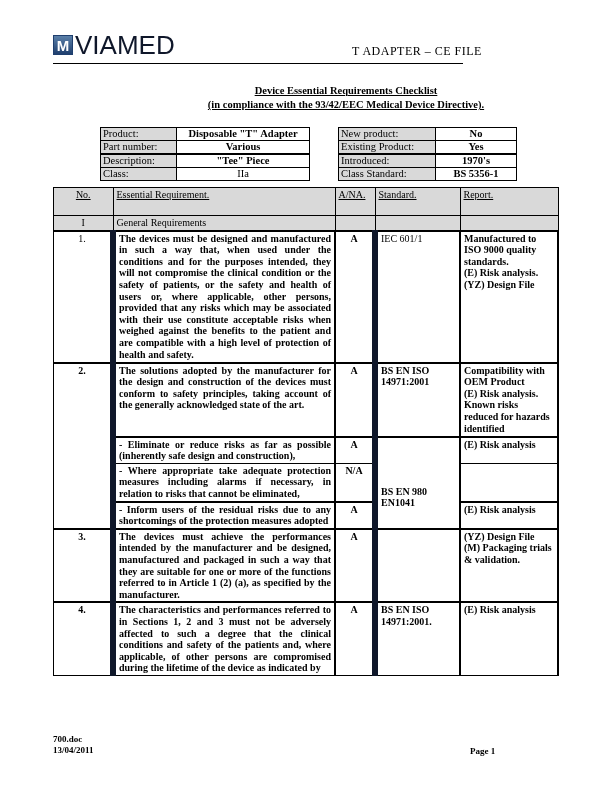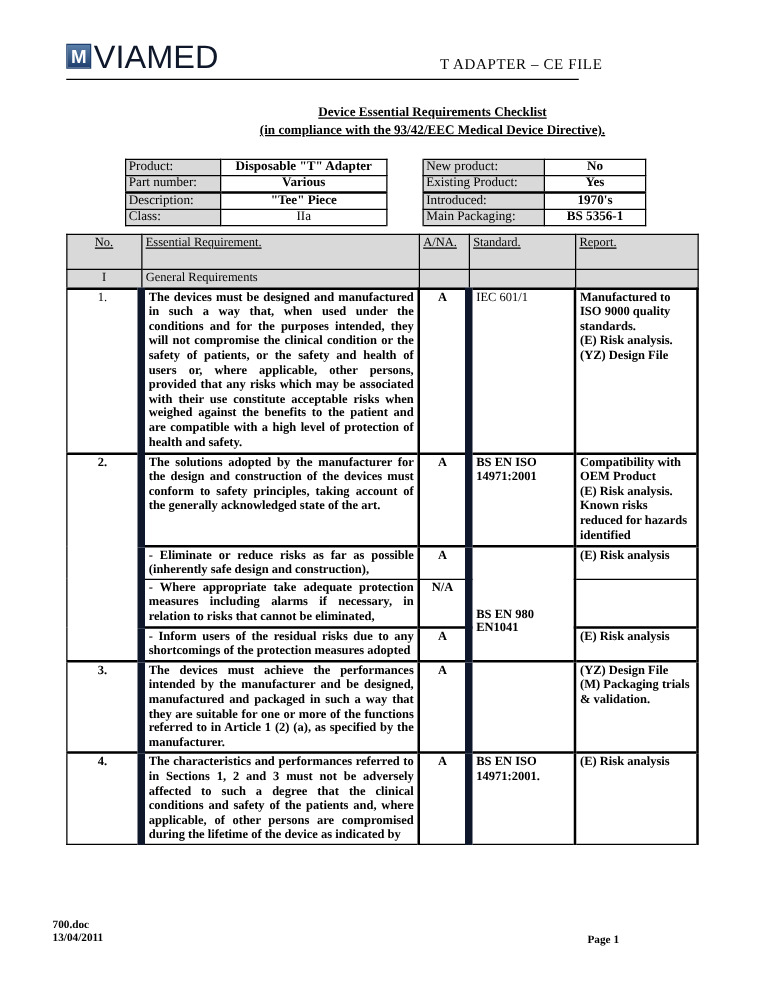--- a/index.html
+++ b/index.html
@@ -33,21 +33,21 @@
   .c-no { width:50px; text-align:center; }
   .c-req { width:212px; text-align:justify; }
   .c-a { width:30px; text-align:center; font-weight:bold; }
   .c-std { width:75px; }
   .c-rep { width:90px; }
   .main td.thickl { border-left:6px solid #0f172a; }
   .main td.thickr { border-right:2px solid #000; }
   .main tr.thickt td { border-top:2px solid #000; }
   .bold { font-weight:bold; }
 
-  .footer { position:absolute; left:42px; top:734px; font-size:9px; line-height:11px; }
+  .footer { position:absolute; left:53px; top:734px; font-size:9px; line-height:11px; }
   .page { position:absolute; left:470px; top:746px; font-size:9px; }
 </style>
 </head>
 <body>
 
 <div class="logo">
   <div class="logo-mark">M</div>
   <div class="logo-text">VIAMED</div>
 </div>
 <div class="header-title">T ADAPTER – CE FILE</div>
@@ -73,21 +73,21 @@
   </tr>
   <tr>
     <td class="lbl">Description:</td>
     <td class="val bold">"Tee" Piece</td>
     <td class="lbl">Introduced:</td>
     <td class="val bold">1970's</td>
   </tr>
   <tr>
     <td class="lbl">Class:</td>
     <td class="val">IIa</td>
-    <td class="lbl">Main Packaging:</td>
+    <td class="lbl">Class Standard:</td>
     <td class="val bold">BS 5356-1</td>
   </tr>
 </tbody>
   </table>
 
 <table class="main">
   <thead>
     <tr>
       <th class="c-no">No.</th>
       <th class="c-req">Essential Requirement.</th>

